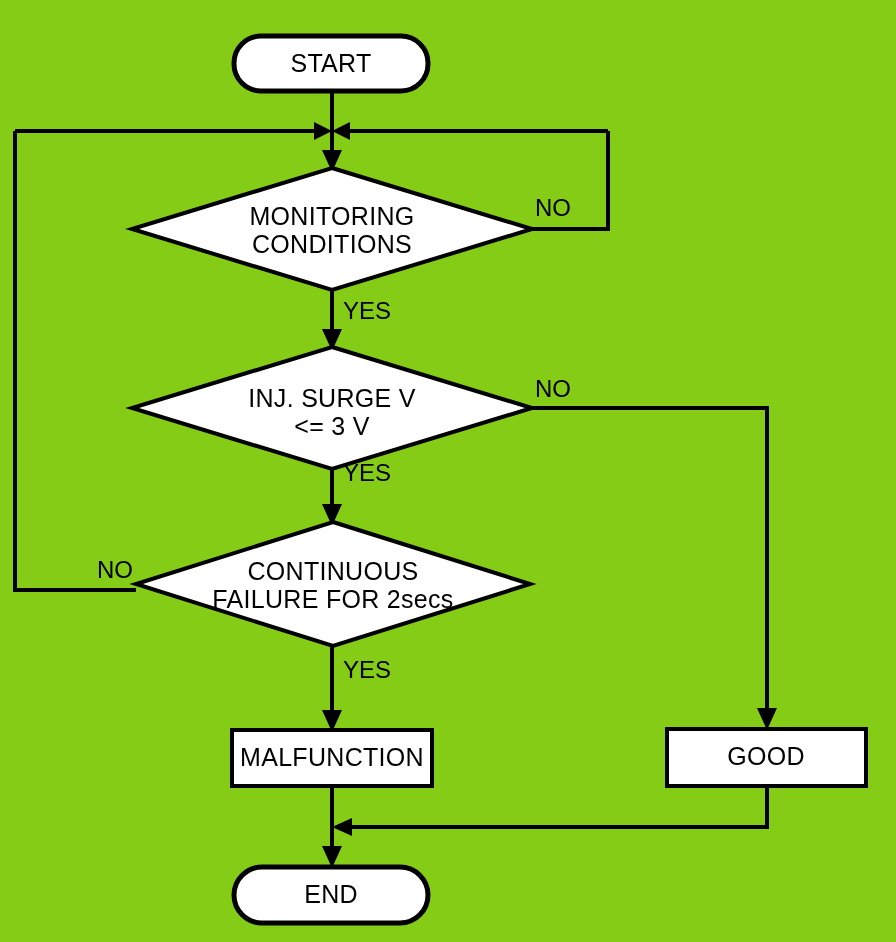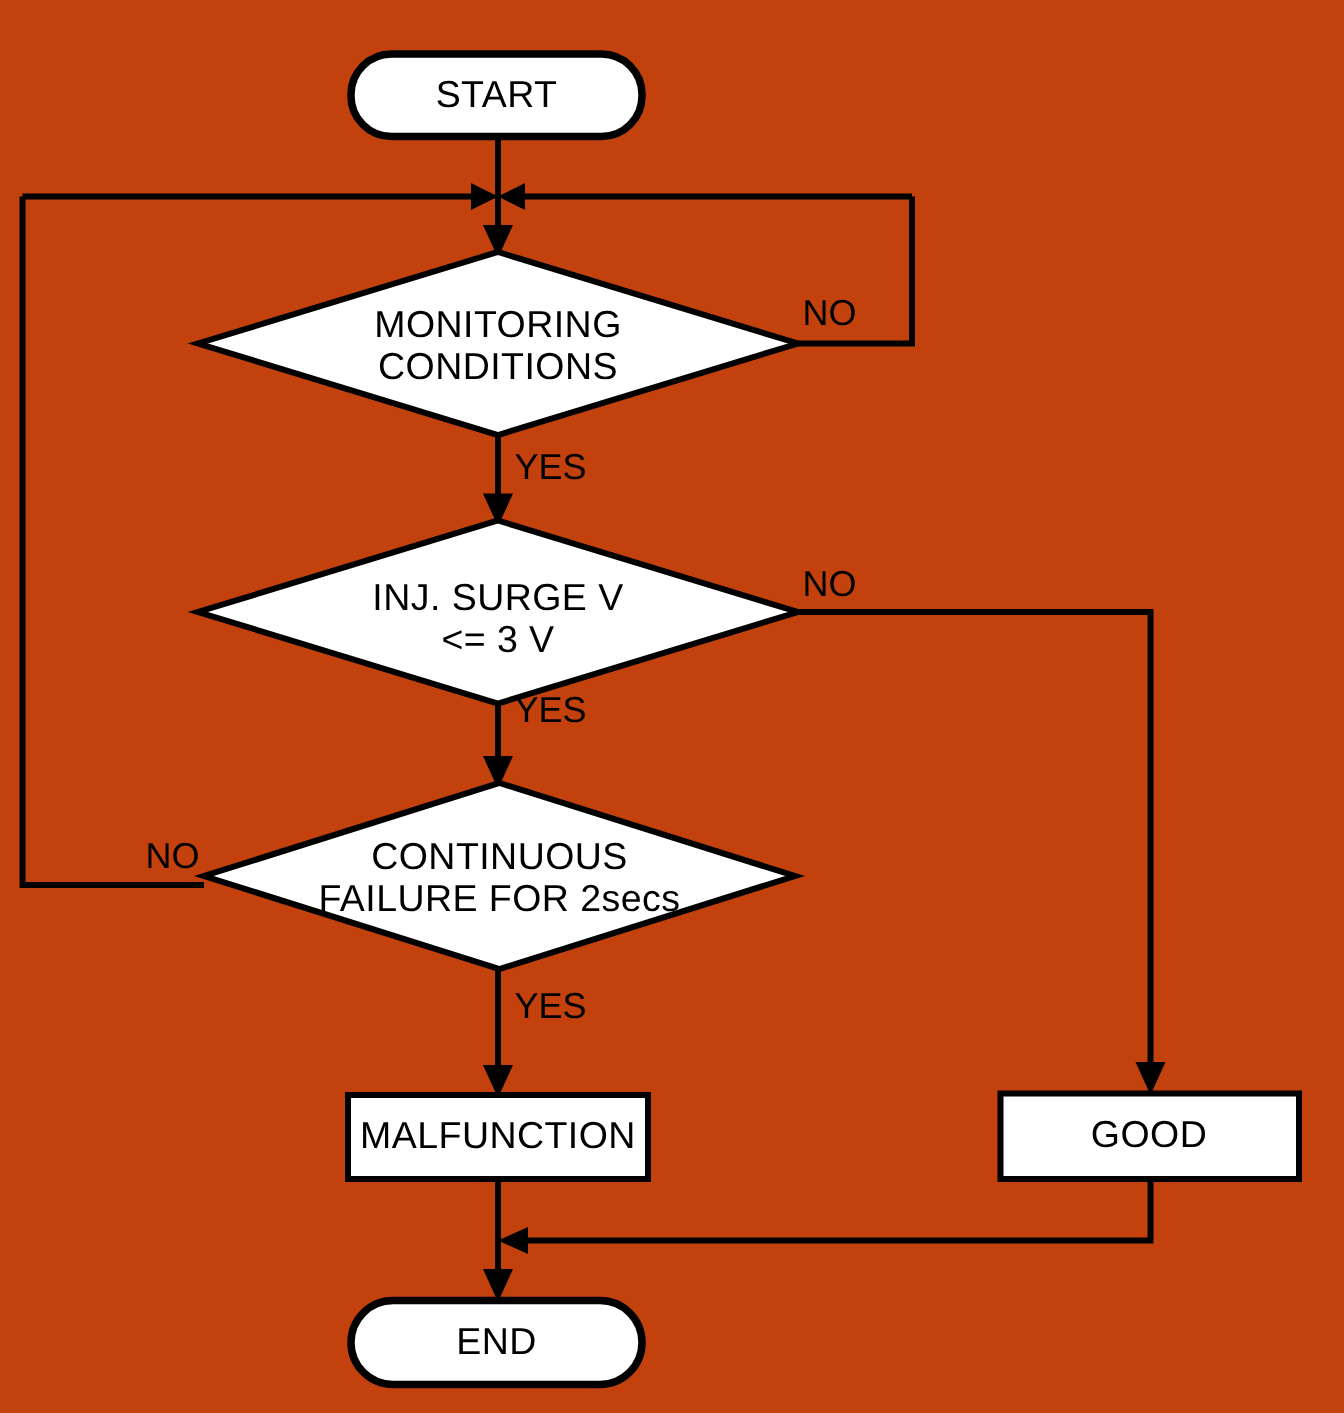--- a/index.html
+++ b/index.html
@@ -8,21 +8,21 @@
     padding: 0;
     background: #ffffff;
   }
   body {
     font-family: "Liberation Sans", sans-serif;
   }
   #flowchart-root {
     position: relative;
     width: 896px;
     height: 942px;
-    background: #c2410c;
+    background: #84cc16;
     overflow: hidden;
   }
   #flow-svg {
     position: absolute;
     left: 0;
     top: 0;
     width: 896px;
     height: 942px;
     display: block;
   }

